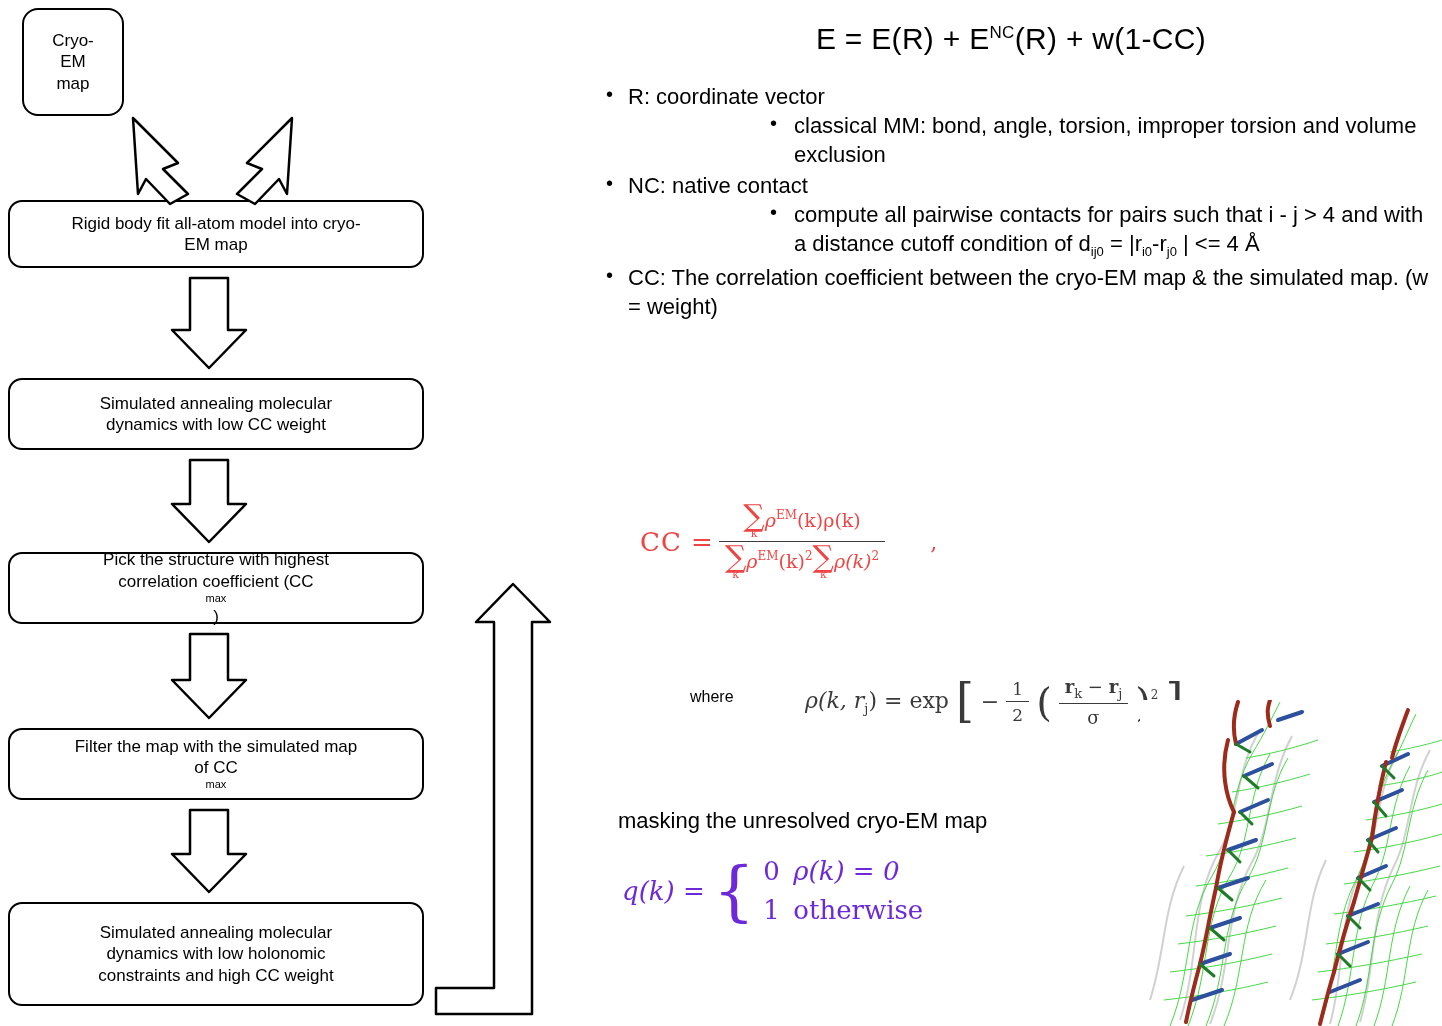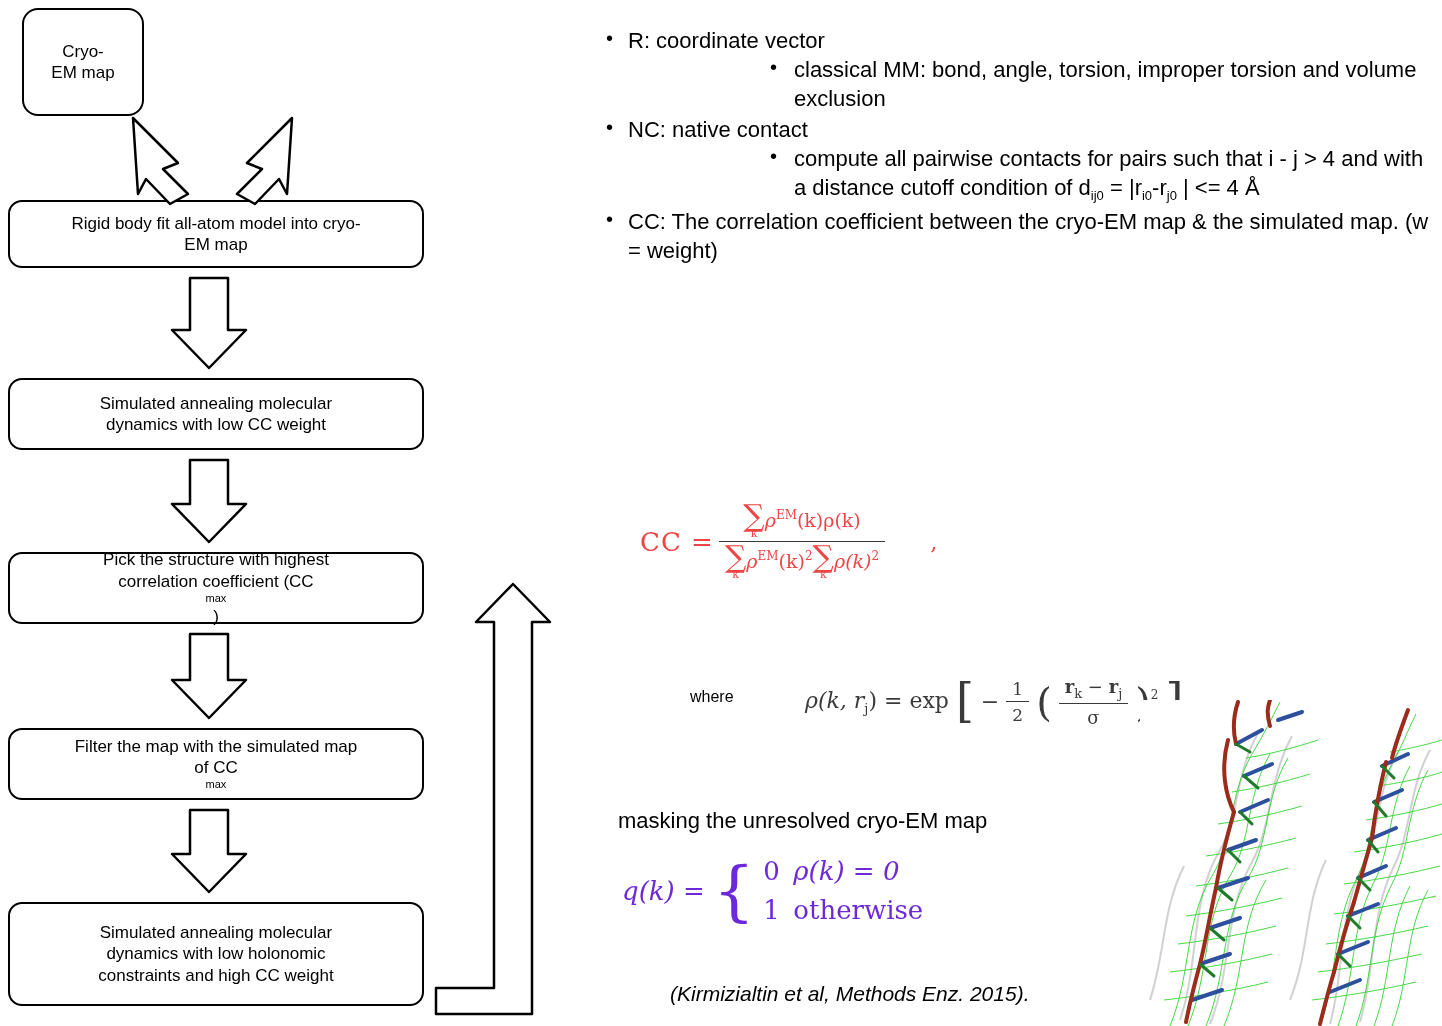--- a/index.html
+++ b/index.html
@@ -38,21 +38,21 @@
   .node-round {
     border-radius: 16px;
   }
   .node-rect {
     border-radius: 14px;
   }
   .node span {
     display: block;
     padding: 0 10px;
   }
-  .n-cryo  { left: 22px;  top: 8px;   width: 122px; height: 108px; font-size: 17px; }
+  .n-cryo  { left: 22px;  top: 8px;   width: 102px; height: 108px; font-size: 17px; }
   .n-atom  { left: 288px; top: 8px;   width: 122px; height: 108px; font-size: 17px; }
   .n-rigid { left: 8px;   top: 200px; width: 416px; height: 68px;  font-size: 17px; }
   .n-sa1   { left: 8px;   top: 378px; width: 416px; height: 72px;  font-size: 17px; }
   .n-pick  { left: 8px;   top: 552px; width: 416px; height: 72px;  font-size: 17px; }
   .n-filt  { left: 8px;   top: 728px; width: 416px; height: 72px;  font-size: 17px; }
   .n-sa2   { left: 8px;   top: 902px; width: 416px; height: 104px; font-size: 17px; }
 
   .sub { font-size: 11px; vertical-align: sub; }
 
   
@@ -285,20 +285,23 @@
     <polygon points="190,634 228,634 228,680 246,680 209,718 172,680 190,680" fill="#ffffff" stroke="#000000" stroke-width="2.5" stroke-linejoin="round"></polygon>
 
     <polygon points="190,810 228,810 228,854 246,854 209,892 172,854 190,854" fill="#ffffff" stroke="#000000" stroke-width="2.5" stroke-linejoin="round"></polygon>
 
     <polygon points="436,988 436,1014 532,1014 532,622 550,622 513,584 476,622 494,622 494,988" fill="#ffffff" stroke="#000000" stroke-width="2.5" stroke-linejoin="round"></polygon>
   </svg>
 </div>
 
 <div id="right">
 
+  <div id="equation-main">
+    <span>E = E(R) + E</span><sup>NC</sup><span>(R) + w(1-CC)</span>
+  </div>
 
   <ul class="bullets">
     <li>
       <span>R: coordinate vector</span>
       <ul class="sublist">
         <li>
           <span>classical MM: bond, angle, torsion, improper</span>
           <span>torsion and volume exclusion</span>
         </li>
       </ul>
@@ -359,21 +362,20 @@
     <span class="cases">
       <span style="display:block;">
         <span style="display:inline-block;width:30px;">0</span><span class="rho">ρ(k) = 0</span>
       </span>
       <span style="display:block;">
         <span style="display:inline-block;width:30px;">1</span><span>otherwise</span>
       </span>
     </span>
   </div>
 
-  <div id="citation">(Kirmizialtin et al, Methods Enz. 2015).</div>
 
   <svg id="molecule" viewBox="0 0 302 326">
     <defs>
       <clipPath id="molclip">
           <rect x="0" y="0" width="302" height="326"></rect>
         </clipPath>
     </defs>
     <g clip-path="url(#molclip)">
       <rect x="0" y="0" width="302" height="326" fill="#ffffff"></rect>
 

